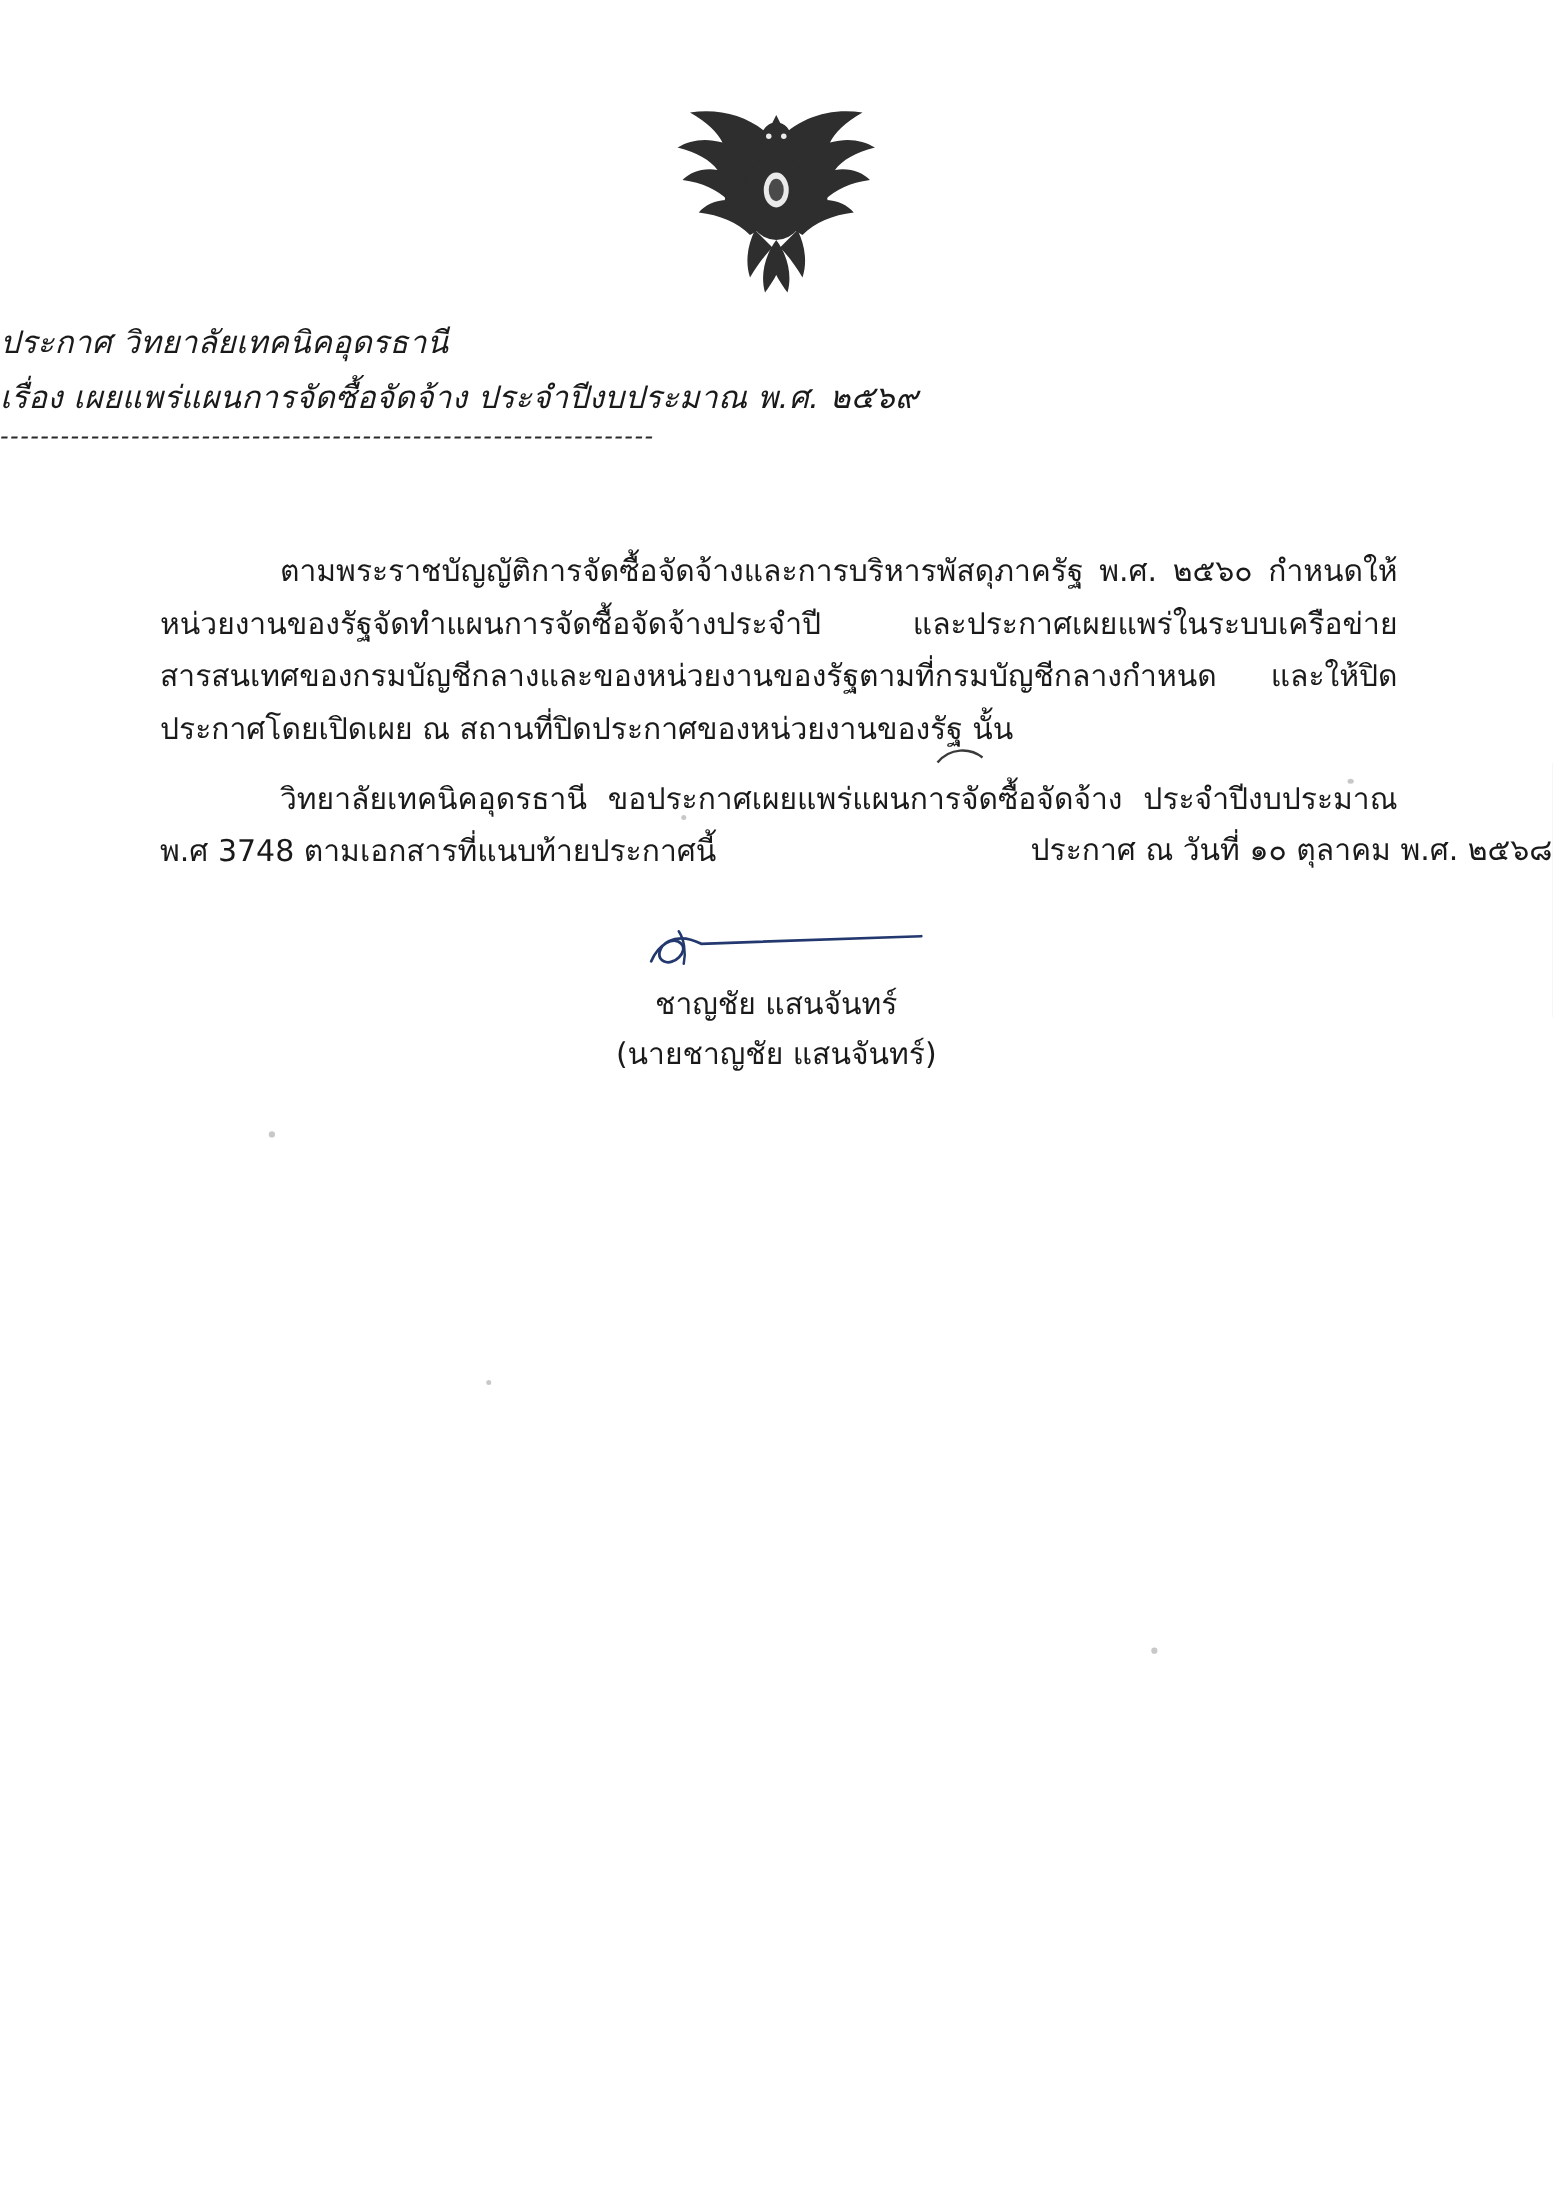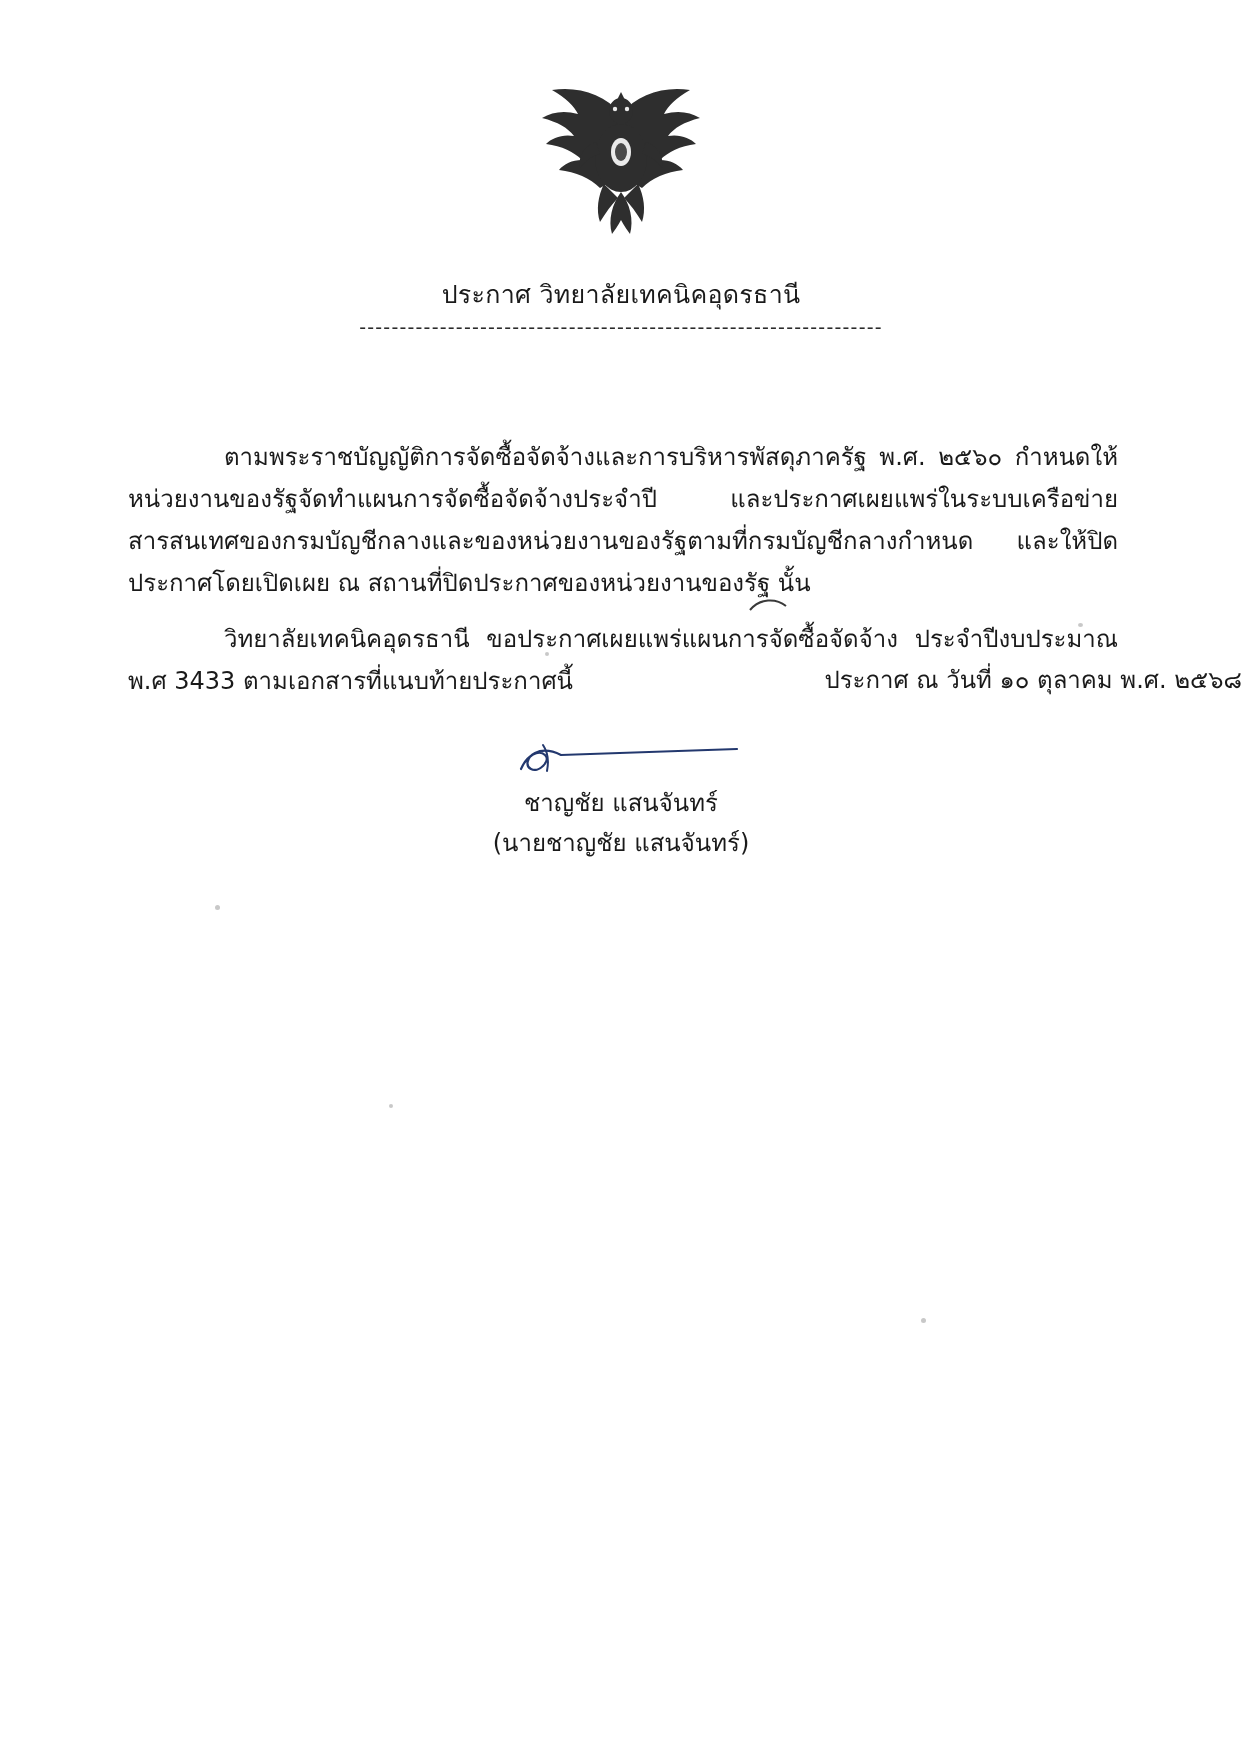--- a/index.html
+++ b/index.html
@@ -29,24 +29,25 @@
   }
   .emblem {
     width: 190px;
     height: 170px;
     display: block;
   }
 
   
   .heading-block {
     position: absolute;
-    top: 276px;
-    left: 0;
-    width: 100%;
-    text-align: center;
+    top: 255px;
+    left: 0;
+    width: 100%;
+    text-align: left;
+    font-style: italic;
   }
   .heading-line-1 {
     font-size: 25px;
     letter-spacing: 0.3px;
     line-height: 1.5;
   }
   .heading-line-2 {
     font-size: 25px;
     letter-spacing: 0.3px;
     line-height: 1.5;
@@ -159,26 +160,27 @@
         <ellipse cx="95" cy="72" rx="10" ry="14"></ellipse>
       </g>
       <g fill="#4a4a4a">
         <ellipse cx="95" cy="72" rx="6" ry="9"></ellipse>
       </g>
     </svg>
   </div>
 
   <div class="heading-block">
     <div class="heading-line-1">ประกาศ วิทยาลัยเทคนิคอุดรธานี</div>
+    <div class="heading-line-2">เรื่อง เผยแพร่แผนการจัดซื้อจัดจ้าง ประจำปีงบประมาณ พ.ศ. ๒๕๖๙</div>
     <div class="rule-dashes">-----------------------------------------------------------------</div>
   </div>
 
   <div class="body-block">
     <p class="para">ตามพระราชบัญญัติการจัดซื้อจัดจ้างและการบริหารพัสดุภาครัฐ พ.ศ. ๒๕๖๐ กำหนดให้หน่วยงานของรัฐจัดทำแผนการจัดซื้อจัดจ้างประจำปี และประกาศเผยแพร่ในระบบเครือข่ายสารสนเทศของกรมบัญชีกลางและของหน่วยงานของรัฐตามที่กรมบัญชีกลางกำหนด และให้ปิดประกาศโดยเปิดเผย ณ สถานที่ปิดประกาศของหน่วยงานของรัฐ นั้น</p>
-    <p class="para para-2">วิทยาลัยเทคนิคอุดรธานี ขอประกาศเผยแพร่แผนการจัดซื้อจัดจ้าง ประจำปีงบประมาณ พ.ศ 3433 ตามเอกสารที่แนบท้ายประกาศนี้</p>
+    <p class="para para-2">วิทยาลัยเทคนิคอุดรธานี ขอประกาศเผยแพร่แผนการจัดซื้อจัดจ้าง ประจำปีงบประมาณ พ.ศ 3748 ตามเอกสารที่แนบท้ายประกาศนี้</p>
   </div>
 
   <div class="date-line">ประกาศ ณ วันที่ ๑๐ ตุลาคม พ.ศ. ๒๕๖๘</div>
 
   <div class="sign-area">
     <svg class="signature-svg" viewBox="0 0 260 52" aria-hidden="true">
       <path d="M30 34 C 36 20, 48 14, 54 20 C 60 26, 48 38, 40 34 C 34 31, 36 22, 44 18 C 52 14, 62 16, 70 20 L 246 14" fill="none" stroke="#23386e" stroke-width="2.2" stroke-linecap="round"></path>
       <path d="M52 10 C 56 16, 58 26, 56 36" fill="none" stroke="#23386e" stroke-width="2" stroke-linecap="round"></path>
     </svg>
     <div class="sign-name">ชาญชัย แสนจันทร์</div>

